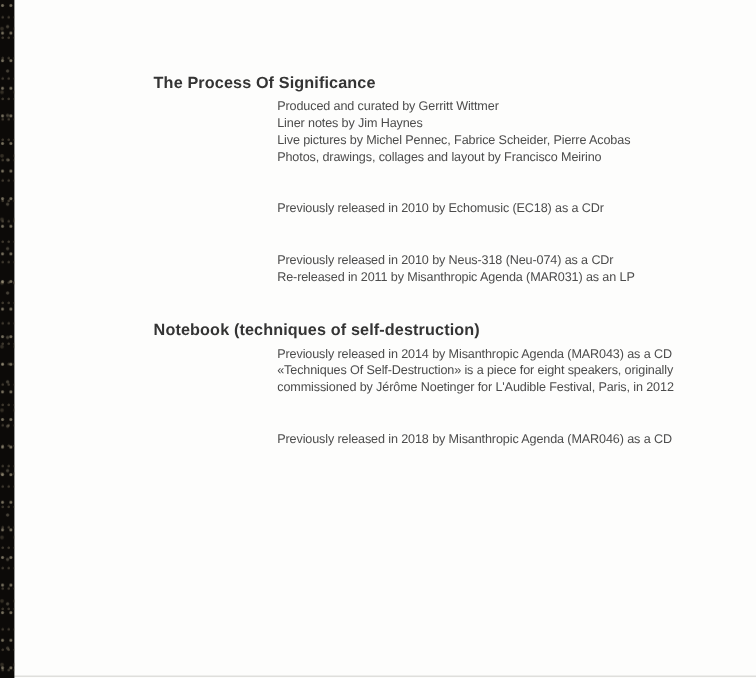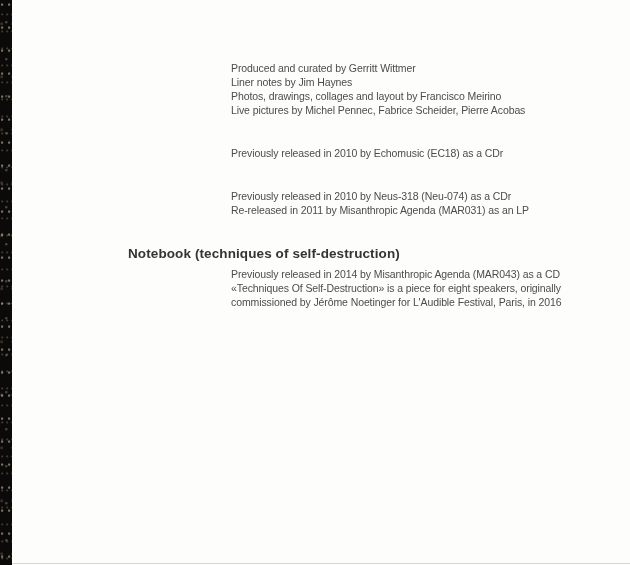--- a/index.html
+++ b/index.html
@@ -74,41 +74,45 @@
 </style>
 </head>
 <body>
 
 <div class="spine"></div>
 <div class="bottom-line"></div>
 
 <div class="content">
 
   <div class="section">
+    <div class="section-title">
+      <div>The Process Of Significance</div>
+    </div>
     <div class="detail-line">Produced and curated by Gerritt Wittmer</div>
     <div class="detail-line">Liner notes by Jim Haynes</div>
+    <div class="detail-line">Live pictures by Michel Pennec, Fabrice Scheider, Pierre Acobas</div>
     <div class="detail-line">Photos, drawings, collages and layout by Francisco Meirino</div>
-    <div class="detail-line">Live pictures by Michel Pennec, Fabrice Scheider, Pierre Acobas</div>
   </div>
 
   <div class="section">
     <div class="detail-line">Previously released in 2010 by Echomusic (EC18) as a CDr</div>
   </div>
 
   <div class="section">
     <div class="detail-line">Previously released in 2010 by Neus-318 (Neu-074) as a CDr</div>
     <div class="detail-line">Re-released in 2011 by Misanthropic Agenda (MAR031) as an LP</div>
   </div>
 
   <div class="section">
     <div class="section-title">
       <div>Notebook (techniques of self-destruction)</div>
     </div>
     <div class="detail-line">Previously released in 2014 by Misanthropic Agenda (MAR043) as a CD</div>
     <div class="detail-line">«Techniques Of Self-Destruction» is a piece for eight speakers, originally</div>
-    <div class="detail-line">commissioned by Jérôme Noetinger for L'Audible Festival, Paris, in 2016</div>
+    <div class="detail-line">commissioned by Jérôme Noetinger for L'Audible Festival, Paris, in 2012</div>
   </div>
 
   <div class="section">
+    <div class="detail-line">Previously released in 2018 by Misanthropic Agenda (MAR046) as a CD</div>
   </div>
 
 
 </div>
 
 </body></html>

